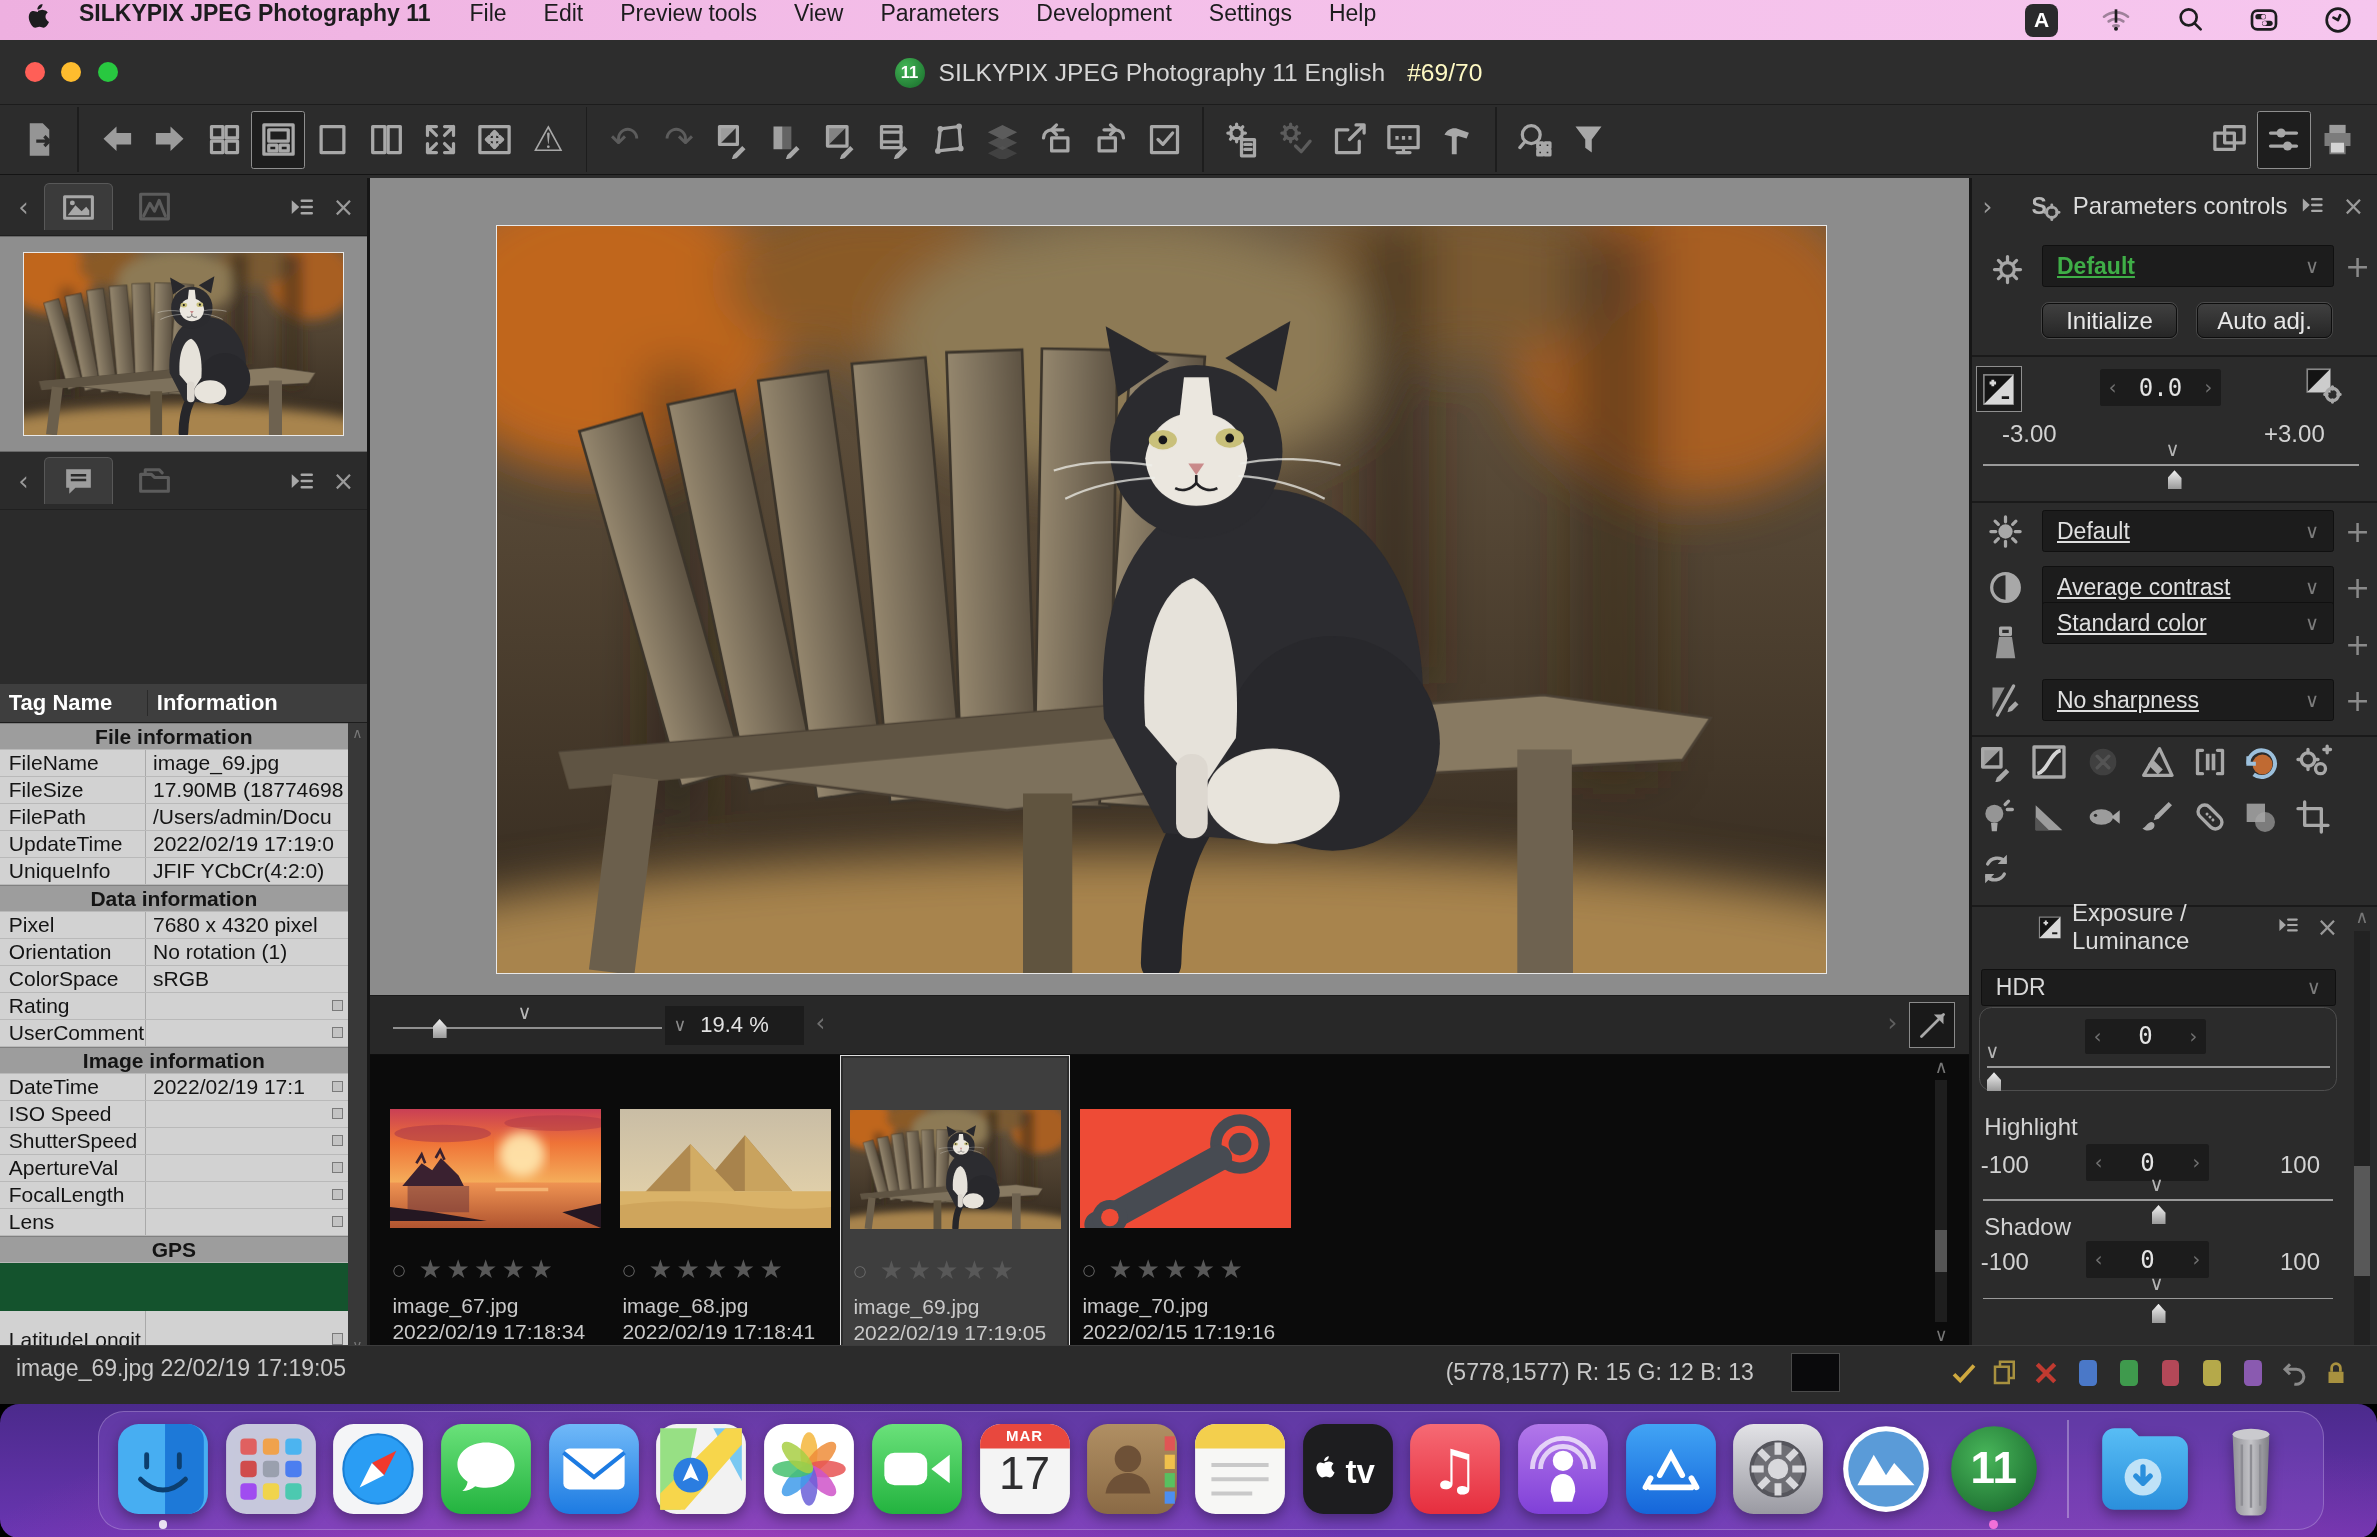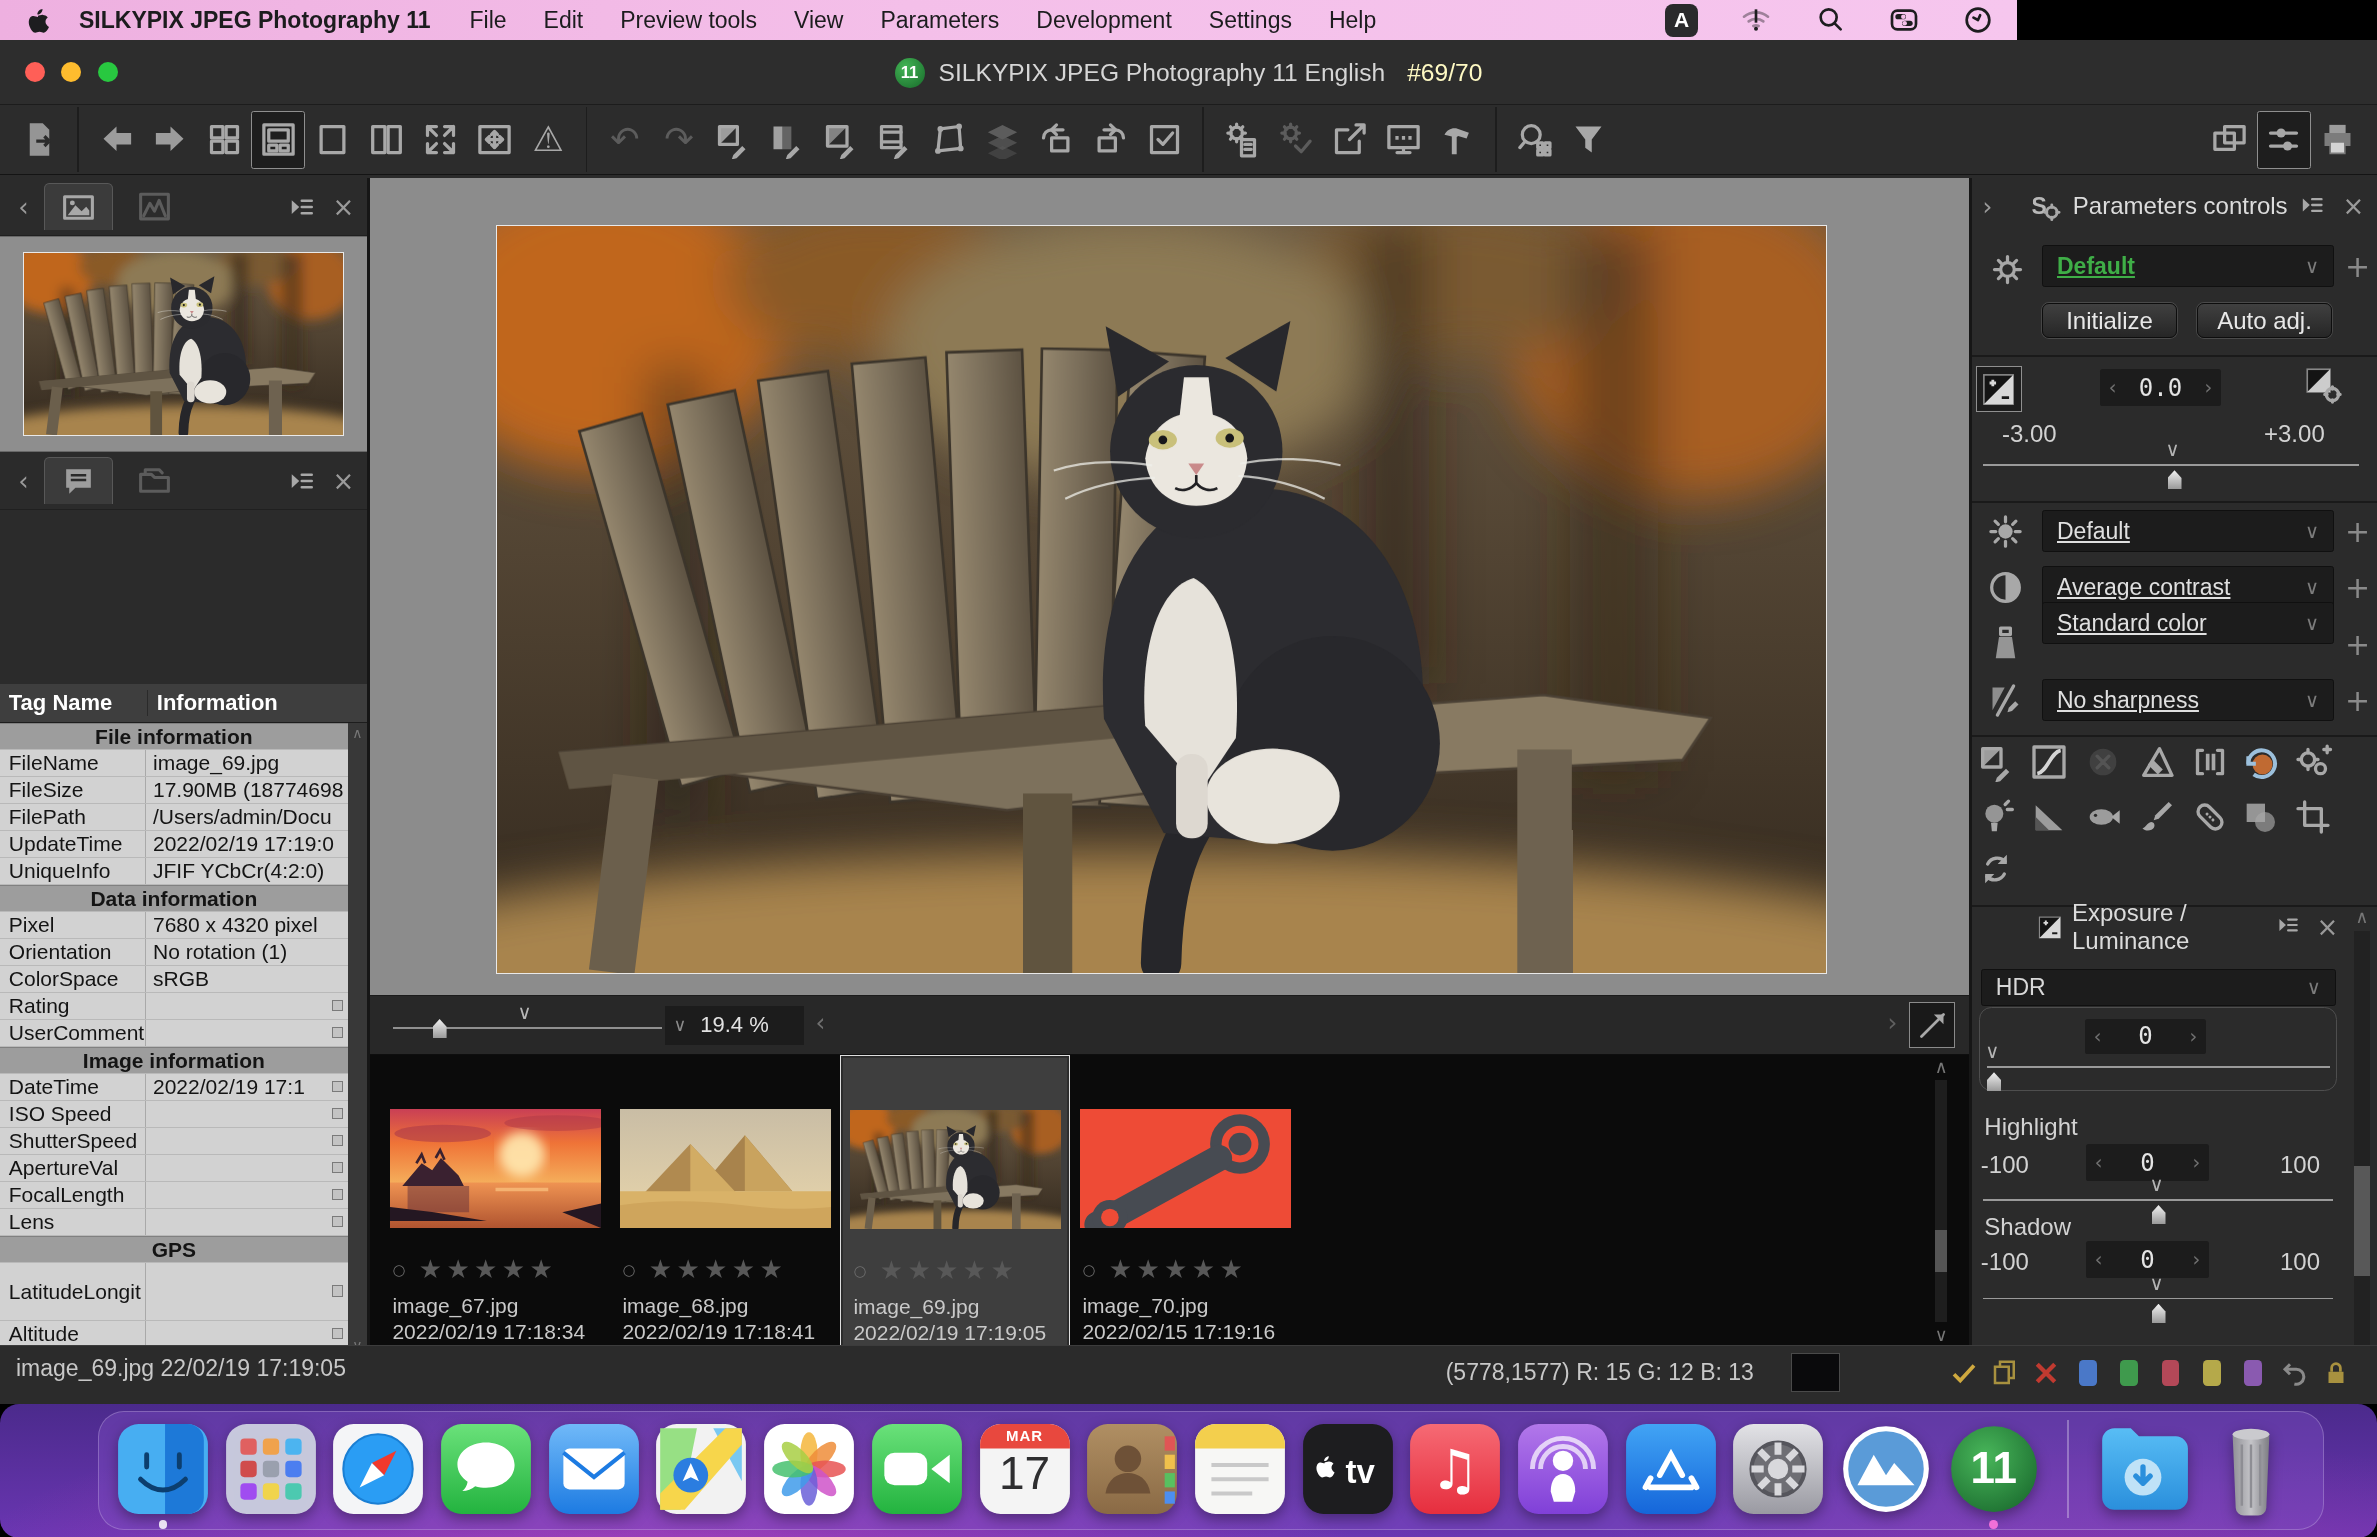--- a/index.html
+++ b/index.html
@@ -6,23 +6,23 @@
   *{box-sizing:border-box;}
   .root{position:relative;width:2377px;height:1538px;overflow:hidden;
         font-family:"Liberation Sans",sans-serif;-webkit-font-smoothing:antialiased;}
   .ic{display:inline-flex;align-items:center;justify-content:center;}
   .ic svg{width:100%;height:100%;}
   svg .s{stroke:#a8a8a8;stroke-width:2;fill:none;stroke-linecap:round;stroke-linejoin:round;}
   svg .f{fill:#a8a8a8;}
   .dim svg .s{stroke:#5c5c5c;} .dim svg .f{fill:#5c5c5c;}
 
   
-  .menubar{position:absolute;left:0;top:0;width:2017px;height:40px;
+  .menubar{position:absolute;left:0;top:0;width:2377px;height:40px;
     background:linear-gradient(90deg,#eeb0e0,#f4bfe9 45%,#f6c6ee);
-    display:flex;align-items:center;padding:0 23px;gap:0;color:#1c1c1e;font-size:23px;}
+    display:flex;padding:0 23px;gap:0;color:#1c1c1e;font-size:23px;}
   .menubar svg .s{stroke:#1d1d1f;} .menubar svg .f{fill:#1d1d1f;}
   .apple{width:30px;height:30px;margin-right:26px;}
   .appname{font-weight:bold;margin-right:39px;white-space:nowrap;}
   .mitem{margin-right:37px;white-space:nowrap;}
   .menu-right{margin-left:auto;display:flex;align-items:center;gap:42px;}
   .inputbadge{width:33px;height:33px;background:#2a2a2c;color:#fff;border-radius:8px;
     display:flex;align-items:center;justify-content:center;font-size:21px;font-weight:bold;}
   .micon{width:32px;height:32px;}
 
   
@@ -63,21 +63,21 @@
   .thumb-frame{width:100%;height:100%;border:1.8px solid #e9e9e9;background:#555;}
   .thumb-frame svg{display:block;width:100%;height:100%;}
 
   
   .tagtable{position:absolute;left:0;top:506px;right:0;bottom:0;background:#2b2b2b;}
   .thead{height:39px;display:flex;background:#3e3e3e;color:#fff;font-weight:bold;font-size:22px;align-items:center;border-bottom:1.8px solid #1d1d1d;}
   .thc1{width:148px;padding-left:8.8px;border-right:1.8px solid #2a2a2a;}
   .thc2{flex:1;padding-left:8.8px;}
   .tbody{position:absolute;left:0;top:39px;right:19.3px;bottom:30px;overflow:hidden;background:#14532d;}
   .trow{min-height:27px;display:flex;align-items:center;background:#d2d2d2;border-bottom:0.9px solid #b9b9b9;font-size:21px;color:#141414;}
-  .trow.tall{min-height:58px;}
+  .trow.tall{min-height:58px;margin-top:48px;}
   .tname{width:146px;padding-left:8.8px;border-right:1.8px solid #a9a9a9;white-space:nowrap;overflow:hidden;align-self:stretch;display:flex;align-items:center;}
   .tval{flex:1;padding-left:7px;white-space:nowrap;overflow:hidden;position:relative;align-self:stretch;display:flex;align-items:center;}
   .vbtn{position:absolute;right:4.4px;top:50%;margin-top:-6.2px;width:11.4px;height:11.4px;border:0.9px solid #7a7a7a;background:#c3c3c3;}
   .tsection{justify-content:center;background:#9d9d9d;font-weight:bold;border-top:0.9px solid #808080;}
   .tv-scroll{position:absolute;right:0;top:39px;width:19.3px;bottom:30px;background:#383838;display:flex;flex-direction:column;align-items:center;justify-content:space-between;padding:1.8px 0;color:#777;font-size:14px;font-family:"DejaVu Sans",sans-serif;}
   .th-scroll{position:absolute;left:0;right:19.3px;bottom:3.5px;height:24.6px;background:#1f1f1f;display:flex;align-items:center;color:#777;font-size:16px;}
   .th-thumb{margin-left:62px;width:149px;height:17.6px;background:#585858;border-radius:2.6px;}
   .th-arrow{width:23px;text-align:center;font-family:"DejaVu Sans",sans-serif;}
   .th-track{flex:1;}
 

